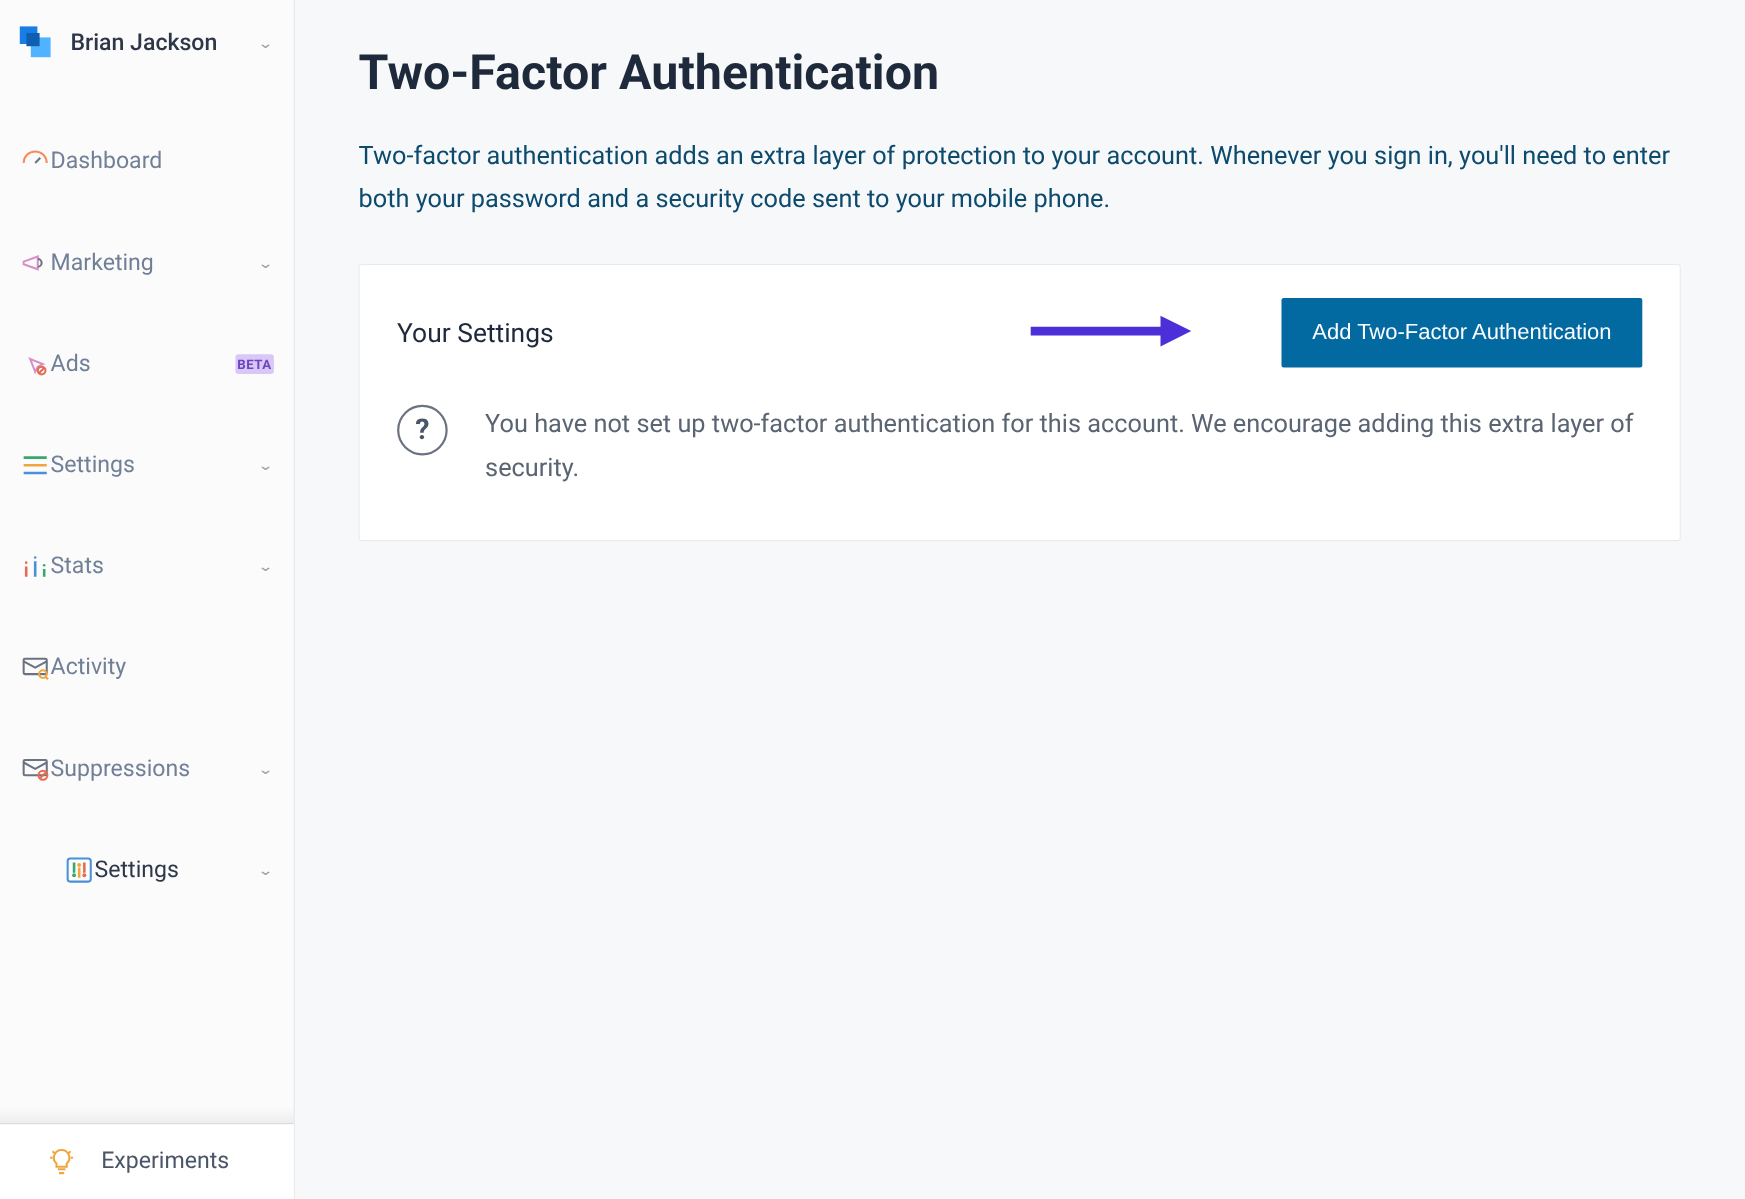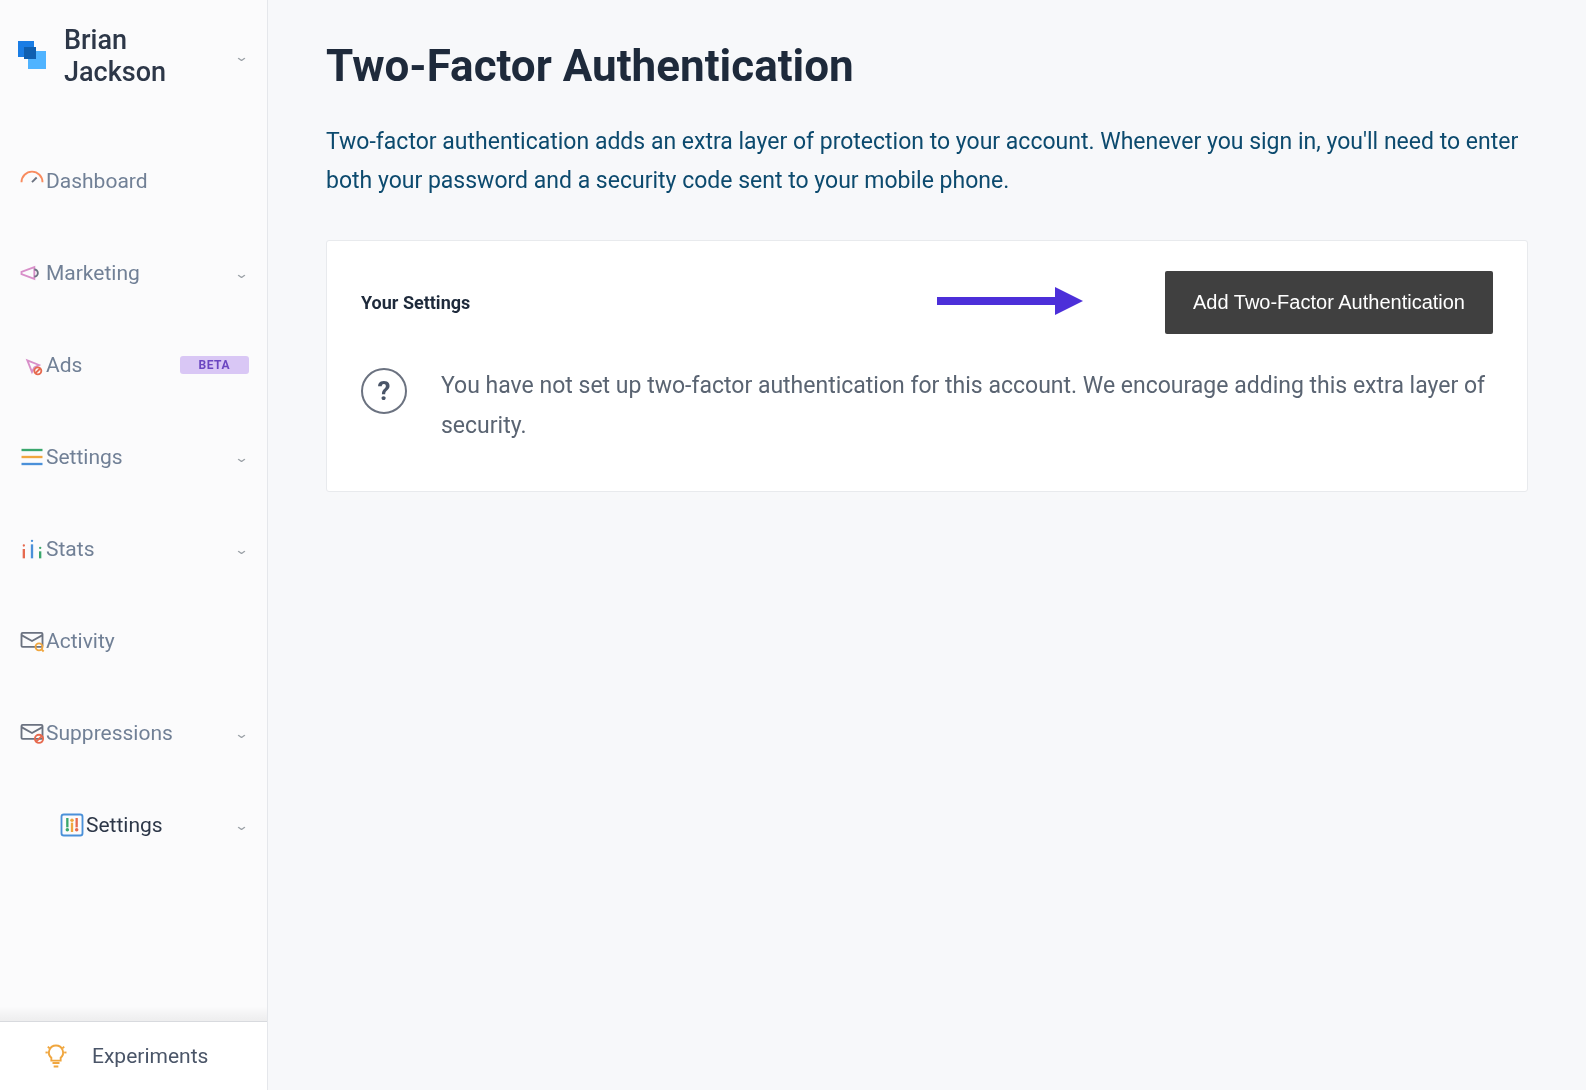--- a/index.html
+++ b/index.html
@@ -35,21 +35,21 @@
   .user-logo .sq1 {
     position: absolute; left: 0; top: 0; width: 16px; height: 16px; background: #1a7de5;
   }
   .user-logo .sq2 {
     position: absolute; left: 10px; top: 10px; width: 18px; height: 18px; background: #4fb3ff;
   }
   .user-logo .sq3 {
     position: absolute; left: 6px; top: 6px; width: 12px; height: 12px; background: #0f5fb0;
   }
   .user-name {
-    font-size: 27px;
+    font-size: 21px;
     color: #2d3748;
     font-weight: 500;
     flex: 1;
   }
   .chevron {
     color: #9aa0a6;
     font-size: 18px;
     transform: scaleY(0.7);
   }
   .nav {
@@ -79,21 +79,21 @@
     display: flex;
     align-items: center;
     justify-content: center;
   }
   .nav-label { flex: 1; }
   .badge {
     background: #d9c7f5;
     color: #6b46c1;
     font-size: 12px;
     font-weight: 700;
-    padding: 2px 19px;
+    padding: 2px 2px;
     border-radius: 3px;
     letter-spacing: 0.5px;
   }
   .subnav {
     margin-top: -18px;
     margin-bottom: 20px;
   }
   .subnav-item {
     padding: 8px 12px;
     font-size: 20px;
@@ -134,26 +134,26 @@
     padding: 30px 34px 44px 34px;
   }
   .card-header {
     display: flex;
     align-items: center;
     justify-content: space-between;
     margin-bottom: 32px;
     position: relative;
   }
   .card-title {
-    font-size: 18px;
-    font-weight: 700;
+    font-size: 24px;
+    font-weight: 400;
     color: #1e2a3b;
   }
   .btn-primary {
-    background: #404040;
+    background: #0369a1;
     color: #fff;
     border: none;
     font-size: 20px;
     padding: 20px 28px;
     border-radius: 2px;
     cursor: pointer;
     font-weight: 400;
   }
   .card-body {
     display: flex;

